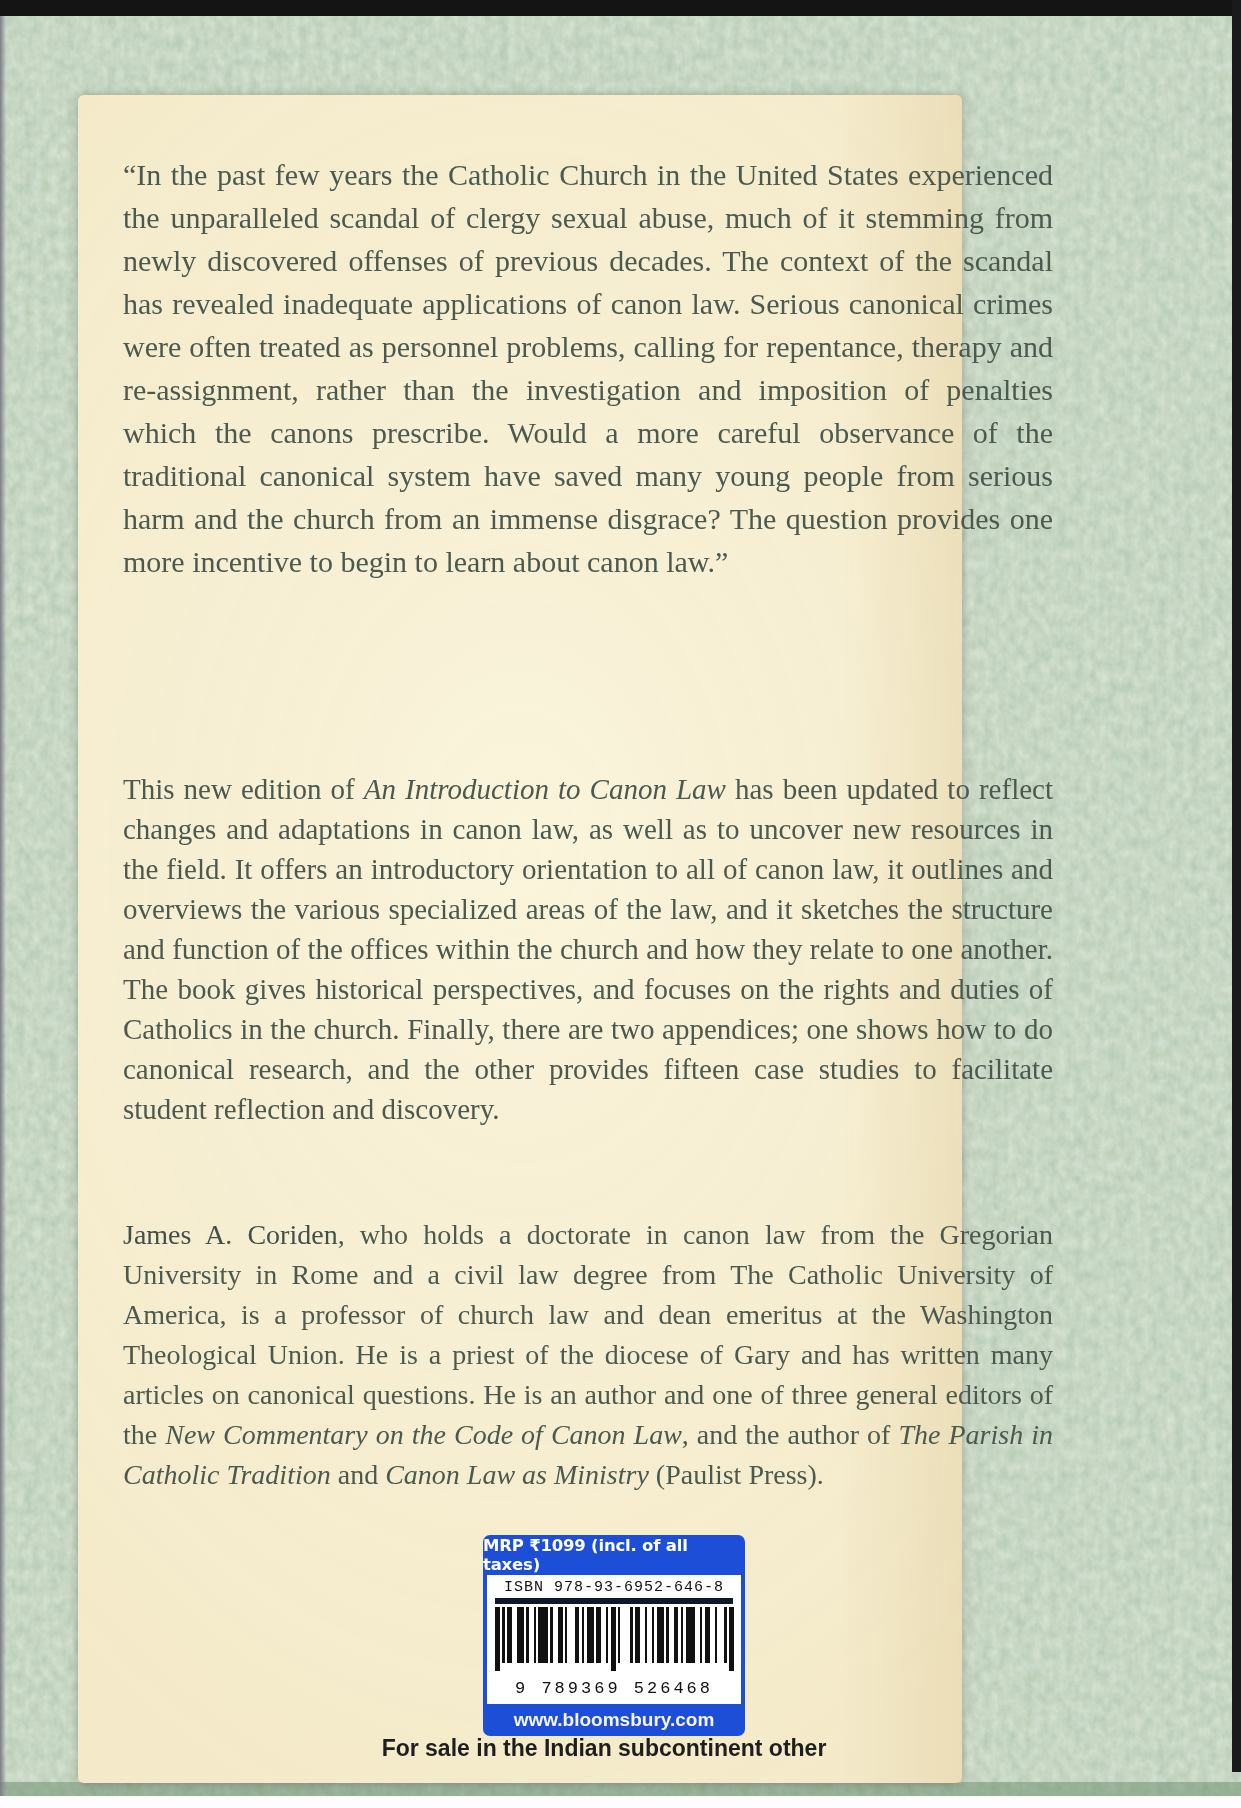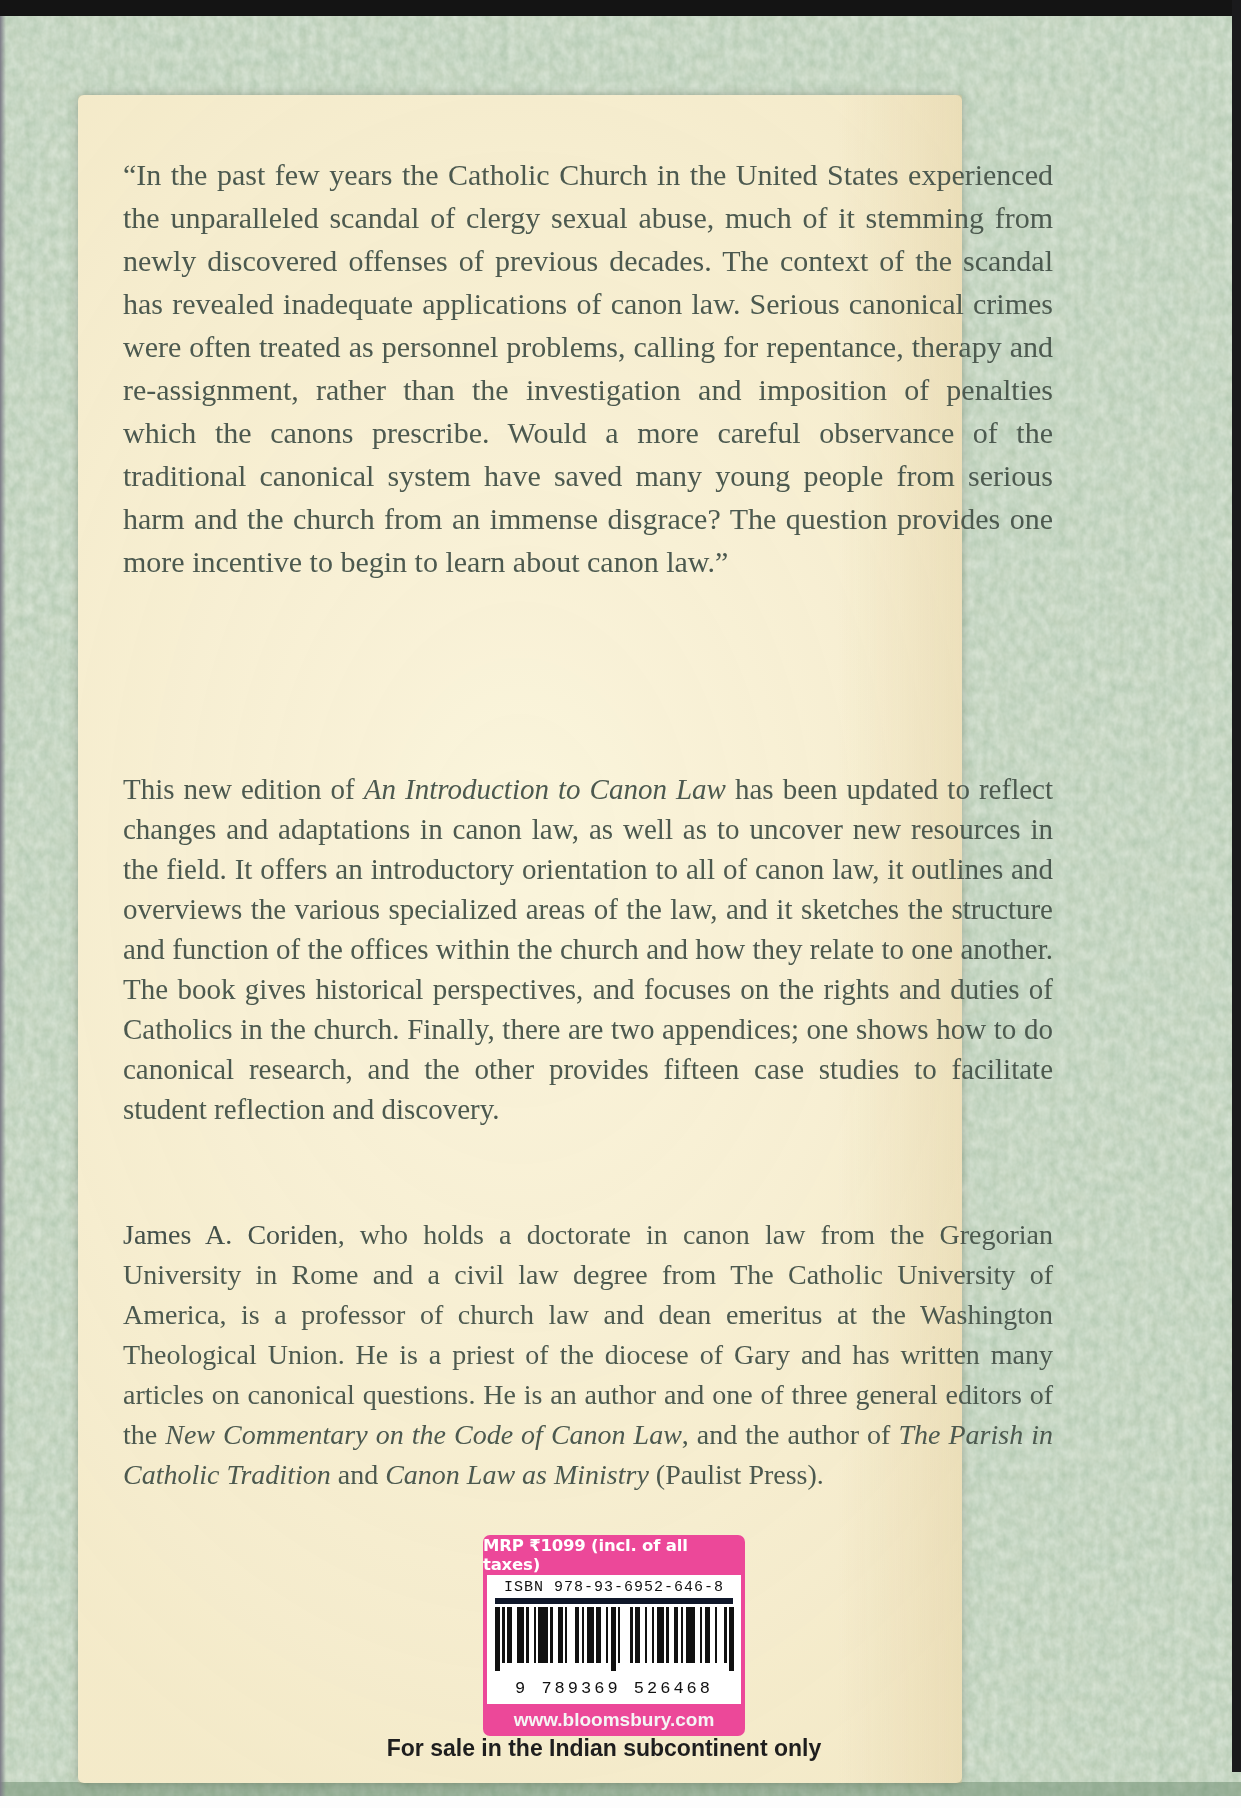--- a/index.html
+++ b/index.html
@@ -24,21 +24,21 @@
                     radial-gradient(ellipse 80% 60% at 50% 45%,rgba(255,250,230,0.35),rgba(233,216,170,0.28));}
   .body-text{position:absolute;color:#4c594f;text-align:justify;}
   .quote{left:45px;top:28px;width:930px;font-size:30px;line-height:43px;}
   .attribution{left:45px;top:517px;width:975px;font-size:29px;line-height:43px;
                text-align:right;color:#4c594f;}
   .para-desc{left:45px;top:630px;width:930px;font-size:29px;line-height:40px;margin-top:44px;}
   .para-bio{left:45px;top:1092px;width:930px;font-size:28px;line-height:40px;}
   .em{font-style:italic;}
   .strong{font-weight:normal;color:#43504a;}
   
-  .price-box{position:absolute;left:405px;top:1440px;width:262px;background:#ec4899;
+  .price-box{position:absolute;left:405px;top:1440px;width:262px;background:#1d4ed8;
              border-radius:7px;overflow:hidden;}
   .mrp-bar{height:40px;display:flex;align-items:center;justify-content:center;
            color:#ffffff;font-family:"DejaVu Sans","Liberation Sans",sans-serif;
            font-weight:bold;font-size:16.5px;letter-spacing:-0.2px;}
   .white-sec{background:#ffffff;margin:0 4px;padding:4px 8px 6px 8px;}
   .isbn-line{font-family:"Liberation Mono",monospace;font-size:15px;letter-spacing:1px;
              color:#111111;text-align:center;white-space:nowrap;
              border-bottom:6px solid #0f172a;padding-bottom:2px;}
   .barcode{height:64px;margin-top:3px;text-align:left;white-space:nowrap;line-height:0;}
   .barcode .bar{display:inline-block;height:56px;background:#111111;vertical-align:top;}
@@ -94,16 +94,16 @@
     <div class="price-box">
       <div class="mrp-bar">MRP ₹1099 (incl. of all taxes)</div>
       <div class="white-sec">
         <div class="isbn-line">ISBN 978-93-6952-646-8</div>
         <div class="barcode" id="barcode"><div class="bar guard" style="width: 4.84px; margin-right: 2.42px;"></div><div class="bar" style="width: 2.42px; margin-right: 2.42px;"></div><div class="bar" style="width: 4.84px; margin-right: 4.84px;"></div><div class="bar" style="width: 7.26px; margin-right: 2.42px;"></div><div class="bar" style="width: 2.42px; margin-right: 4.84px;"></div><div class="bar" style="width: 2.42px; margin-right: 2.42px;"></div><div class="bar" style="width: 9.68px; margin-right: 2.42px;"></div><div class="bar" style="width: 2.42px; margin-right: 4.84px;"></div><div class="bar" style="width: 4.84px; margin-right: 2.42px;"></div><div class="bar" style="width: 2.42px; margin-right: 7.26px;"></div><div class="bar" style="width: 4.84px; margin-right: 2.42px;"></div><div class="bar" style="width: 2.42px; margin-right: 2.42px;"></div><div class="bar" style="width: 7.26px; margin-right: 2.42px;"></div><div class="bar" style="width: 4.84px; margin-right: 4.84px;"></div><div class="bar" style="width: 2.42px; margin-right: 2.42px;"></div><div class="bar guard" style="width: 4.84px; margin-right: 2.42px;"></div><div class="bar" style="width: 2.42px; margin-right: 9.68px;"></div><div class="bar" style="width: 2.42px; margin-right: 2.42px;"></div><div class="bar" style="width: 4.84px; margin-right: 4.84px;"></div><div class="bar" style="width: 2.42px; margin-right: 4.84px;"></div><div class="bar" style="width: 2.42px; margin-right: 2.42px;"></div><div class="bar" style="width: 7.26px; margin-right: 2.42px;"></div><div class="bar" style="width: 2.42px; margin-right: 4.84px;"></div><div class="bar" style="width: 4.84px; margin-right: 2.42px;"></div><div class="bar" style="width: 2.42px; margin-right: 2.42px;"></div><div class="bar" style="width: 9.68px; margin-right: 4.84px;"></div><div class="bar" style="width: 2.42px; margin-right: 2.42px;"></div><div class="bar" style="width: 4.84px; margin-right: 4.84px;"></div><div class="bar" style="width: 2.42px; margin-right: 7.26px;"></div><div class="bar" style="width: 2.42px; margin-right: 2.42px;"></div><div class="bar guard" style="width: 4.84px; margin-right: 2.42px;"></div></div>
         <div class="bc-digits">9 789369 526468</div>
       </div>
       <div class="web-bar">www.bloomsbury.com</div>
     </div>
 
-    <div class="sale-notice">For sale in the Indian subcontinent only</div>
+    <div class="sale-notice">For sale in the Indian subcontinent other</div>
   </div>
 
 </div>
 
 </body></html>

